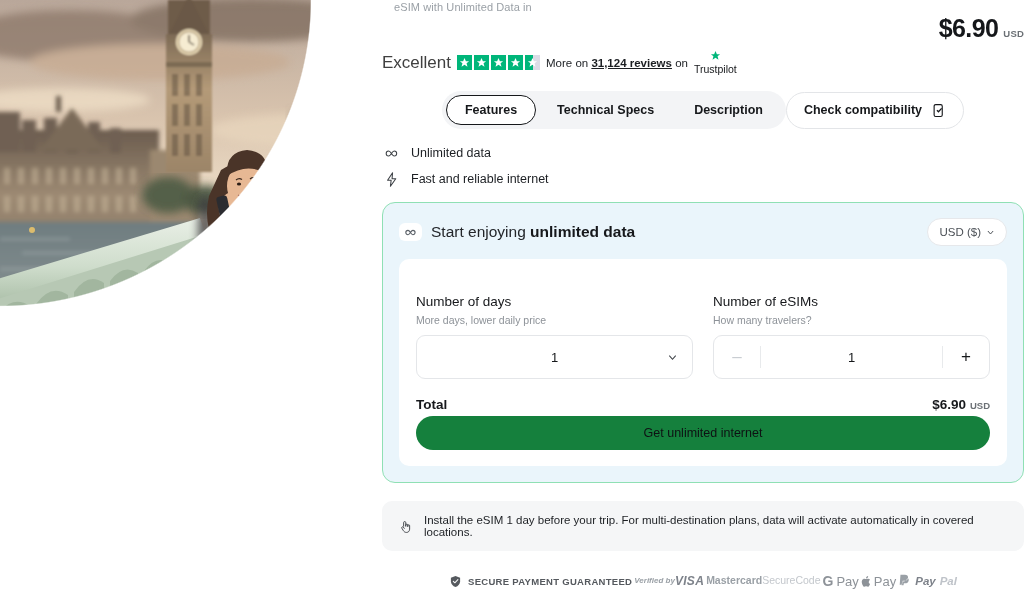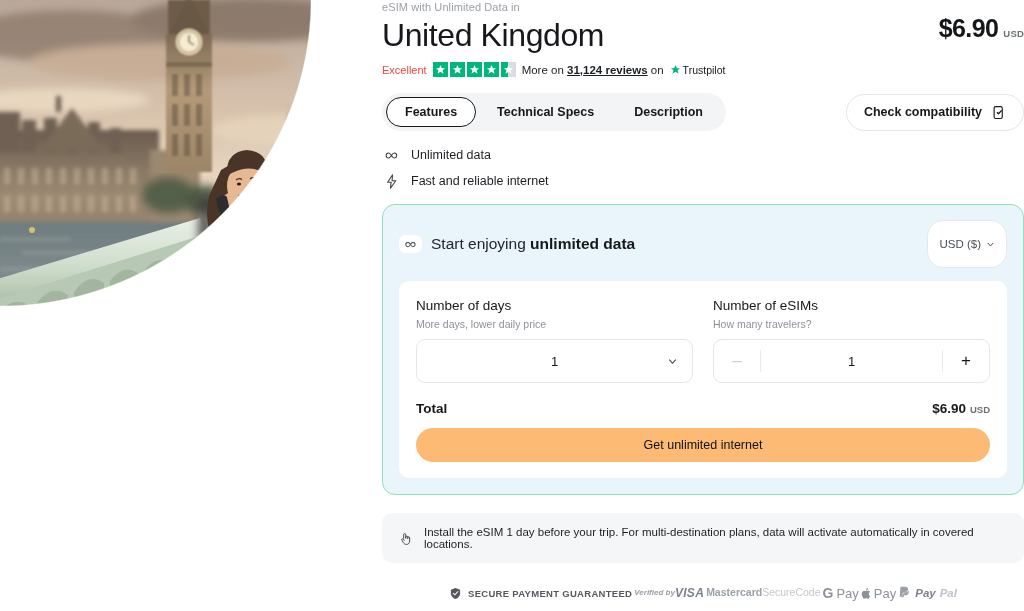--- a/index.html
+++ b/index.html
@@ -29,40 +29,40 @@
     width: 642px; height: 611px;
   }
   .eyebrow {
     font-size: 11px; color: #9aa0a6; letter-spacing: .1px;
     margin-top: 1px;
   }
   .title {
     font-size: 32px; font-weight: 400; letter-spacing: -.4px;
     line-height: 40px; margin-top: 2px; color: #16181b;
   }
-  .title-row { display:flex; align-items:flex-start; justify-content:space-between; }
+  .title-row { display:flex; align-items:flex-start; justify-content:space-between;margin-left:12px; }
   .price-block { display:flex; align-items:baseline; gap:5px; padding-top: 14px; }
   .price { font-size: 25px; font-weight: 700; letter-spacing:-.6px; }
   .price-cur { font-size: 9.5px; font-weight: 700; color:#6b7075; letter-spacing:.2px; }
 
   
   .rating { display:flex; align-items:center; gap:6px; margin-top: 7px; font-size: 11.5px; }
-  .rating-word { font-weight: 400; color:#ef4444; font-size:11px; }
+  .rating-word { font-weight: 400; color:#404040; font-size:17px; }
   .stars { display:flex; gap:2px; }
   .star-box { width:15px; height:15px; background:#00b67a; display:flex; align-items:center; justify-content:center; }
   .star-box.half { background: linear-gradient(to right, #00b67a 50%, #dcdce6 50%); }
   .star-box svg { width:11px; height:11px; display:block; }
   .rating-text { color:#1c1f23; font-size:11.5px; }
   .rating-text b { font-weight:700; text-decoration: underline; }
-  .tp { display:inline-flex; align-items:center; gap:2px; }
+  .tp { display:inline-flex; align-items:center; gap:2px;flex-direction:column; }
   .tp-star { width:11px; height:11px; }
   .tp-name { font-size:10.5px; color:#15171a; font-weight:400; }
 
   
-  .tabrow { display:flex; align-items:center; justify-content:space-between; margin-top:16px; }
+  .tabrow { display:flex; align-items:center; justify-content:center; margin-top:16px; }
   .tabs {
     display:flex; align-items:center; background:#f3f4f6;
     border-radius:22px; padding:4px; gap:2px;
   }
   .tab {
     font-size:12.5px; font-weight:700; color:#16181b;
     padding:7px 18px; border-radius:18px; white-space:nowrap;
     background:transparent; border:1px solid transparent; cursor:pointer;
   }
   .tab.active { background:#ffffff; border:1px solid #16181b; }
@@ -90,28 +90,28 @@
   .buyhead-left { display:flex; align-items:center; gap:9px; }
   .inf-badge {
     background:#fff; border-radius:6px; width:23px; height:18px;
     display:flex; align-items:center; justify-content:center;
   }
   .inf-badge svg { width:15px; height:15px; }
   .buytitle { font-size:15.5px; font-weight:400; color:#23262a; }
   .buytitle b { font-weight:700; color:#16181b; }
   .curr {
     background:#fff; border:1px solid #e6e8eb; border-radius:16px;
-    padding:17px 11px; font-size:11.5px; color:#4a4f55;
+    padding:7px 11px; font-size:11.5px; color:#4a4f55;
     display:flex; align-items:center; gap:5px; cursor:pointer; font-weight:400;
   }
   .curr .chev { width:9px; height:9px; }
 
   .innercard {
     margin-top:13px; background:#fff; border-radius:10px;
-    padding:17px 17px 16px 17px;
+    padding:35px 17px 16px 17px;
   }
   .fields { display:flex; gap:20px; }
   .field { flex:1; }
   .flabel { font-size:13.5px; color:#16181b; font-weight:400; }
   .fhint { font-size:10.5px; color:#8d9298; margin-top:5px; }
   .fctl {
     margin-top:9px; height:44px; border:1px solid #e4e6e9;
     border-radius:9px; background:#fff; display:flex; align-items:center;
   }
   .select-ctl { position:relative; justify-content:center; cursor:pointer; }
@@ -130,22 +130,22 @@
   .totalrow {
     display:flex; align-items:baseline; justify-content:space-between;
     margin-top:18px;
   }
   .total-label { font-size:13.5px; font-weight:700; color:#16181b; }
   .total-right { display:flex; align-items:baseline; gap:4px; }
   .total-price { font-size:13.5px; font-weight:700; color:#16181b; }
   .total-cur { font-size:9.5px; font-weight:700; color:#6b7075; }
 
   .cta {
-    margin-top:12px; width:100%; height:34px; border-radius:17px;
-    background:#fdba74; border:none; color:#0e1113;
+    margin-top:4px; width:100%; height:34px; border-radius:17px;
+    background:#15803d; border:none; color:#0e1113;
     font-size:12.5px; font-weight:400; cursor:pointer;
     font-family:"Liberation Sans", sans-serif;
   }
 
   
   .notice {
     margin-top:18px; background:#f5f6f7; border-radius:10px;
     padding:13px 16px; display:flex; align-items:center; gap:11px;
   }
   .notice svg { width:15px; height:15px; flex:0 0 15px; }
@@ -429,21 +429,20 @@
         <circle cx="318" cy="380" r="18" fill="#8fb2d2"></circle>
       </g>
     </svg>
   </div>
 
   <div class="content">
 
     <div class="title-row">
       <div>
         <div class="eyebrow">eSIM with Unlimited Data in</div>
-        <h1 class="title">United Kingdom</h1>
       </div>
       <div class="price-block">
         <div class="price">$6.90</div>
         <div class="price-cur">USD</div>
       </div>
     </div>
 
     <div class="rating">
       <span class="rating-word">Excellent</span>
       <span class="stars">

